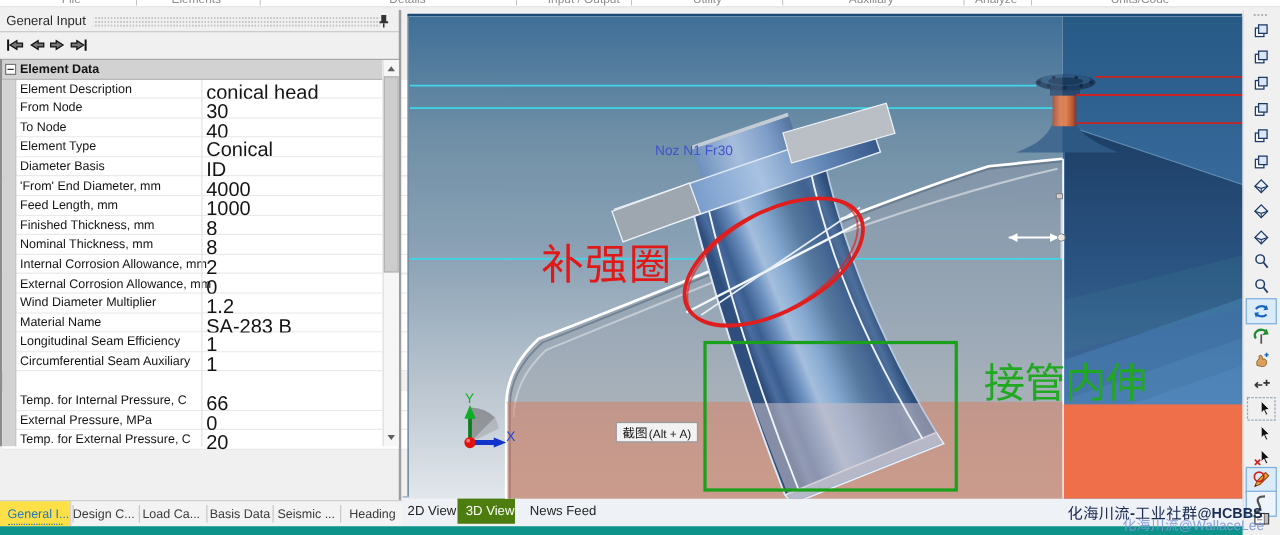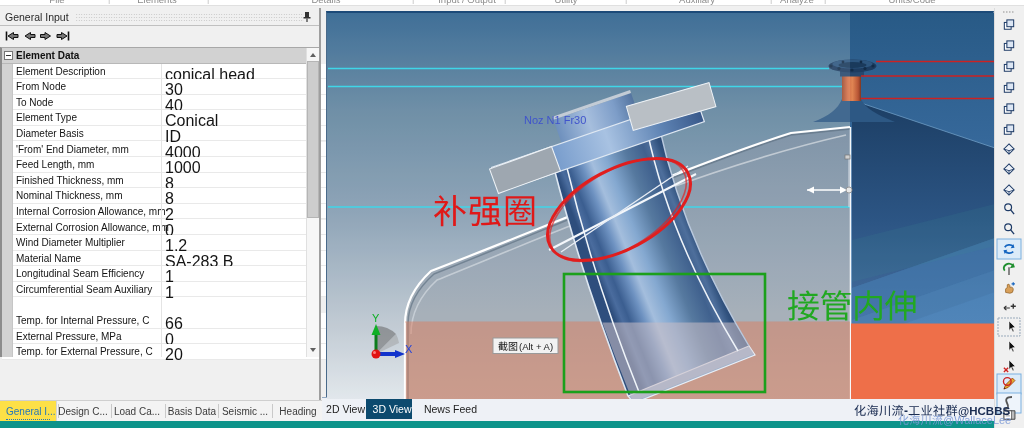--- a/index.html
+++ b/index.html
@@ -181,21 +181,21 @@
       <span class="ltab" style="left:245px">Seismic ...</span>
       <span class="ltab" style="left:298px">Heading</span>
       <span class="ldiv" style="left:58px"></span>
       <span class="ldiv" style="left:111px"></span>
       <span class="ldiv" style="left:164.5px"></span>
       <span class="ldiv" style="left:218px"></span>
       <span class="ldiv" style="left:271.5px"></span>
     </div>
 <div id="rbar" class="abs">
 <div class="rtab" style="left:2px;width:41px">2D View</div>
-<div class="rtab" style="left:43.5px;width:46px;background:#0c4a6e;color:#fff">3D View</div>
+<div class="rtab" style="left:43.5px;width:46px;background:#4d7c0f;color:#fff">3D View</div>
 <div class="rtab" style="left:93px;width:62px">News Feed</div>
 </div>
 <div class="abs" style="left:694px;top:397px;z-index:12"><svg id="br" width="330" height="31" viewBox="694 397 330 31">
         <g transform="translate(854.0 415.0) scale(0.01220 -0.01220)">
           <path d="M867 695C797 588 701 489 596 406V822H516V346C452 301 386 262 322 230C341 216 365 190 377 173C423 197 470 224 516 254V81C516 -31 546 -62 646 -62C668 -62 801 -62 824 -62C930 -62 951 4 962 191C939 197 907 213 887 228C880 57 873 13 820 13C791 13 678 13 654 13C606 13 596 24 596 79V309C725 403 847 518 939 647ZM313 840C252 687 150 538 42 442C58 425 83 386 92 369C131 407 170 452 207 502V-80H286V619C324 682 359 750 387 817Z" fill="#1b2d52"></path>
         </g>
         <g transform="translate(866.5 415.0) scale(0.01220 -0.01220)">
           <path d="M95 775C155 746 231 701 268 668L312 725C274 757 198 801 138 826ZM42 484C99 456 171 411 206 379L249 437C212 468 141 510 83 536ZM72 -22 137 -63C180 31 231 157 268 263L210 304C169 189 112 57 72 -22ZM557 469C599 437 646 390 668 356H458L475 497H821L814 356H672L713 386C691 418 641 465 600 497ZM285 356V287H378C366 204 353 126 341 67H786C780 34 772 14 763 5C754 -7 744 -10 726 -10C707 -10 660 -9 608 -4C620 -22 627 -50 629 -69C677 -72 727 -73 755 -70C785 -67 806 -60 826 -34C839 -17 850 13 859 67H935V132H868C872 174 876 225 880 287H963V356H884L892 526C892 537 893 562 893 562H412C406 500 397 428 387 356ZM448 287H810C806 223 802 172 797 132H426ZM532 257C575 220 627 167 651 132L696 164C672 199 620 250 575 284ZM442 841C406 724 344 607 273 532C291 522 324 502 338 490C376 535 413 593 446 658H938V727H479C492 758 504 790 515 822Z" fill="#1b2d52"></path>
         </g>
         <g transform="translate(879.0 415.0) scale(0.01220 -0.01220)">

